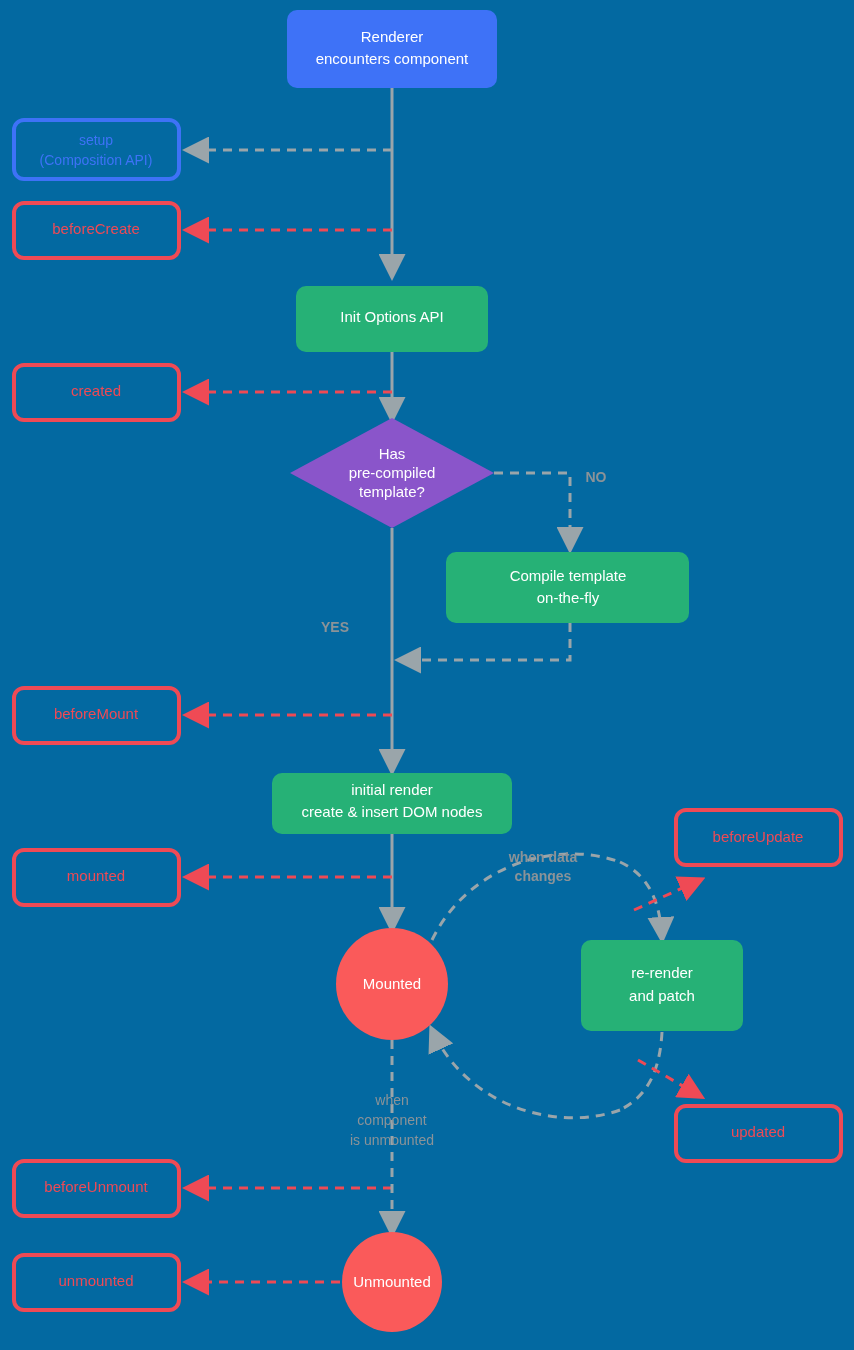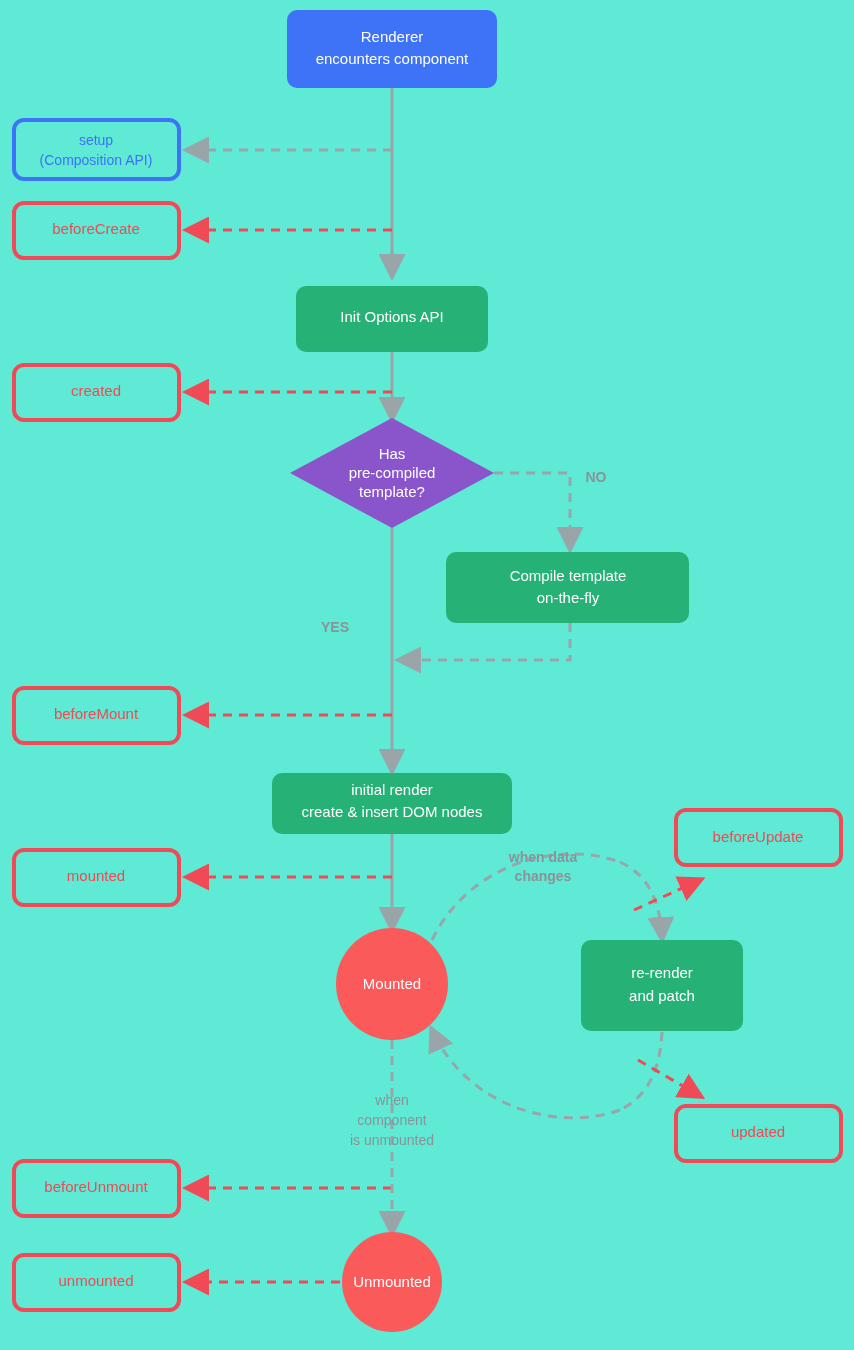--- a/index.html
+++ b/index.html
@@ -1,19 +1,19 @@
 <!DOCTYPE html>
 <html><head>
 <meta charset="utf-8">
 <style>
   html,body{margin:0;padding:0;background:#ffffff;}
   #stage{
     position:relative;
     width:854px;height:1350px;
-    background:#5eead4;
+    background:#0369a1;
     font-family:"Liberation Sans", sans-serif;
     overflow:hidden;
   }
   svg.layer{position:absolute;left:0;top:0;width:854px;height:1350px;}
   .nodeLabel{
     font-family:"Liberation Sans", sans-serif;
     font-size:15px;
     fill:#ffffff;
     text-anchor:middle;
     dominant-baseline:middle;

